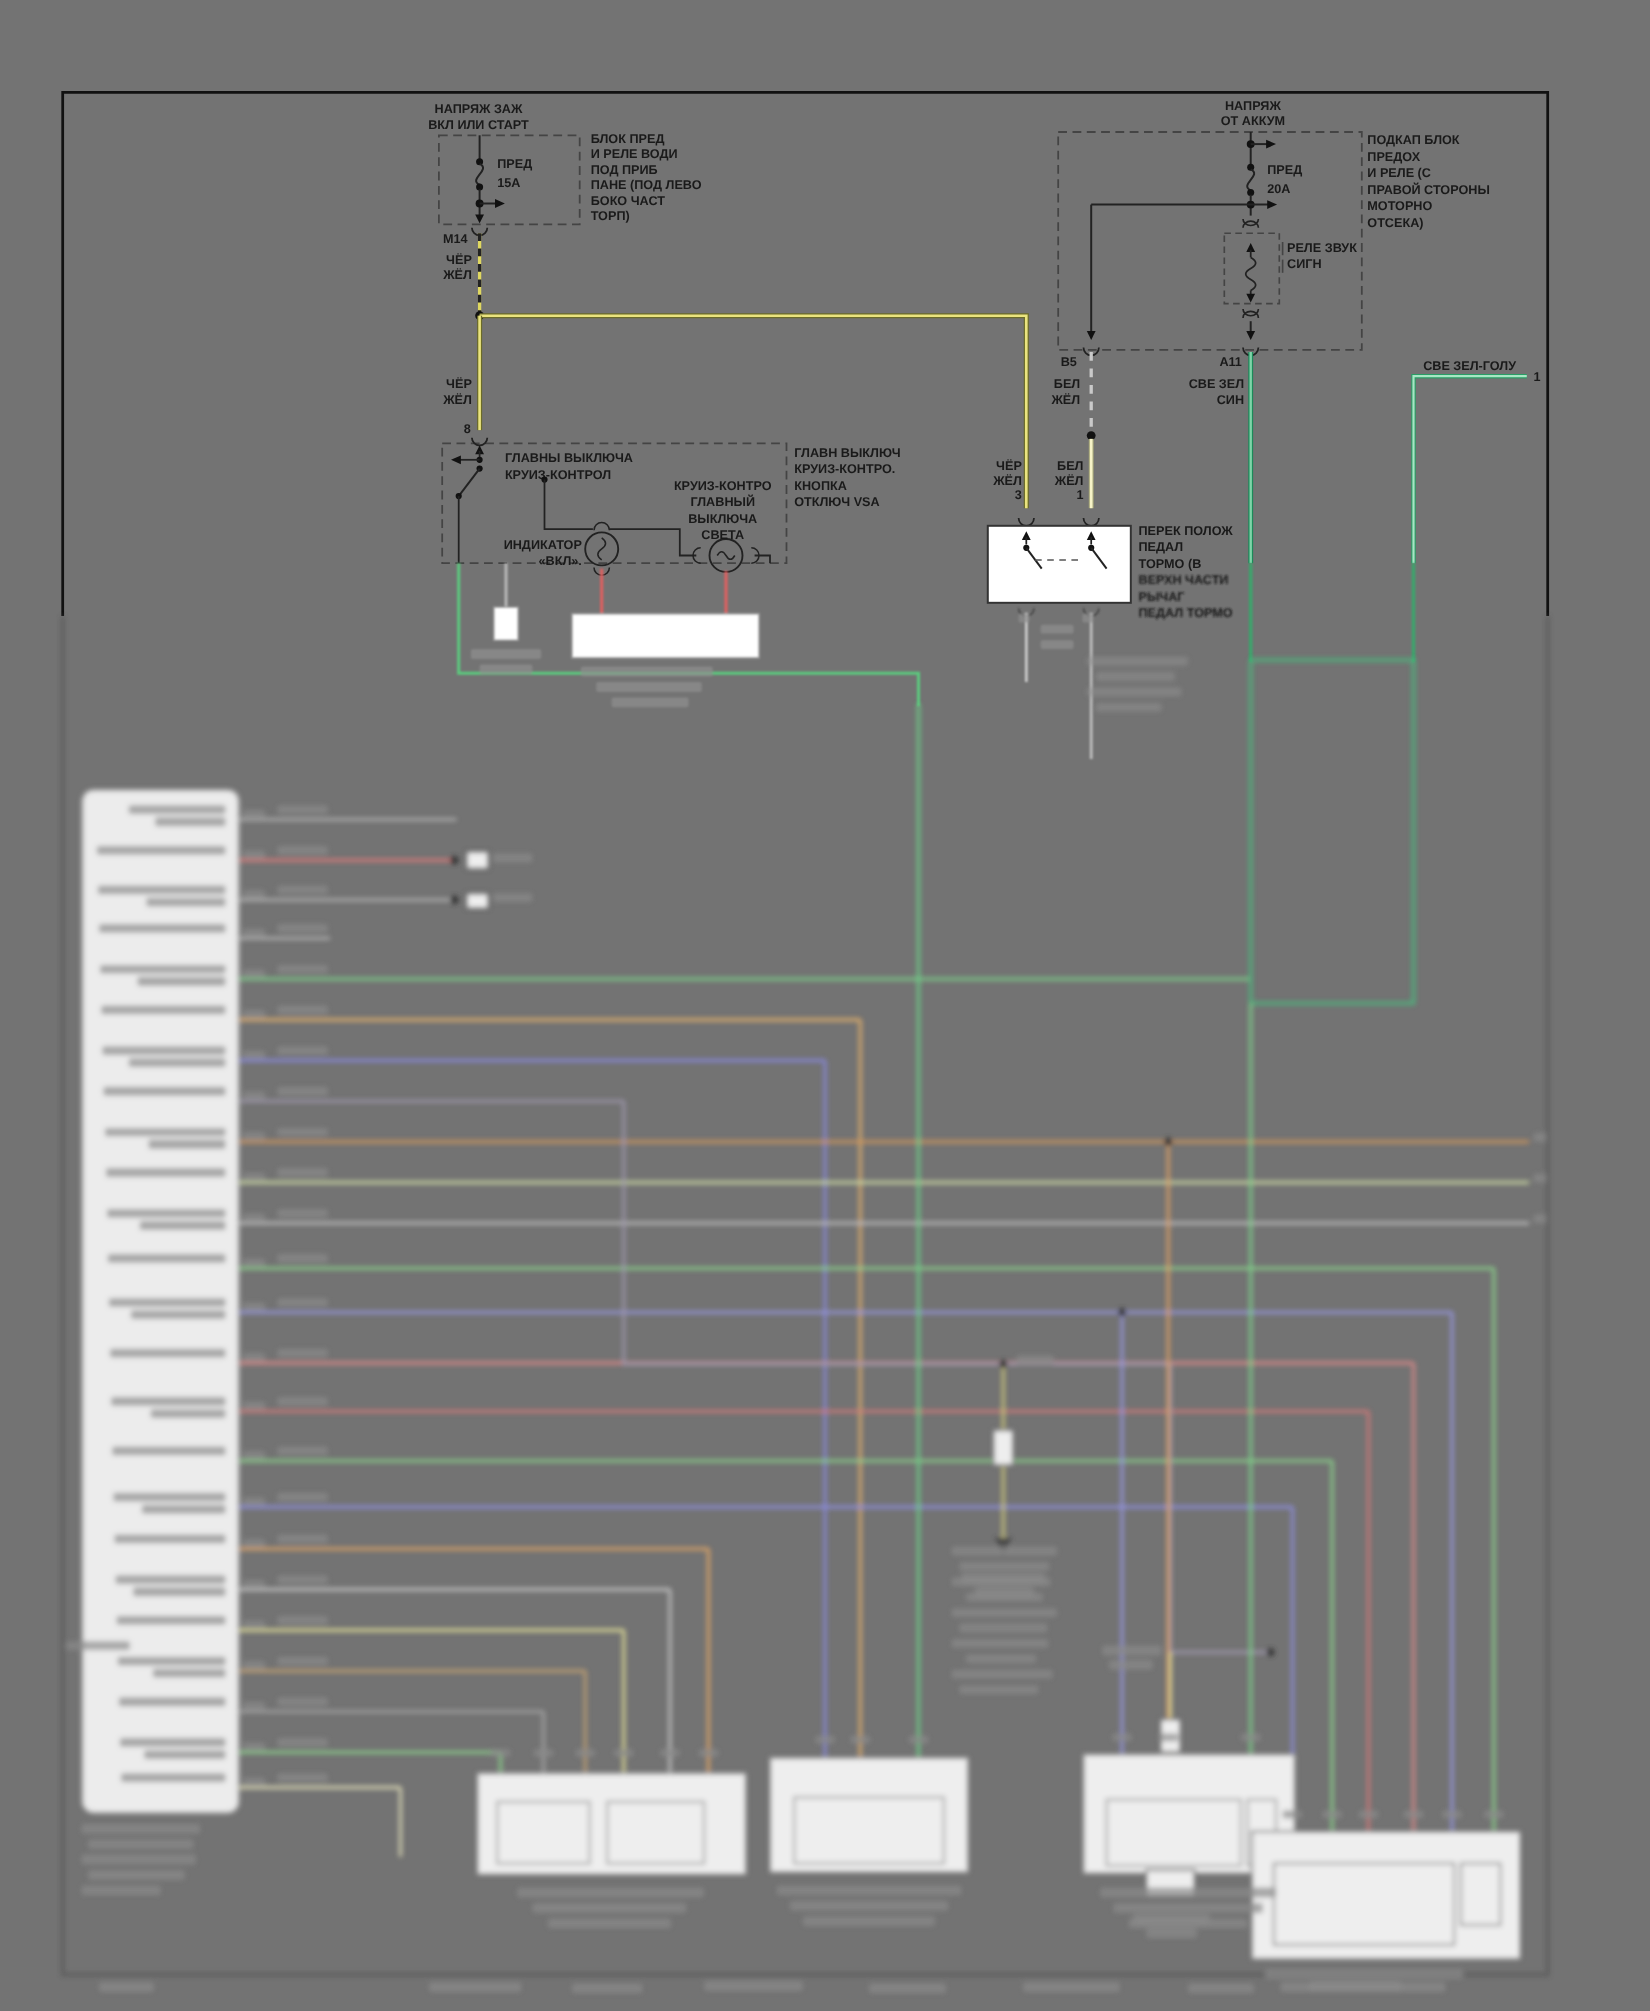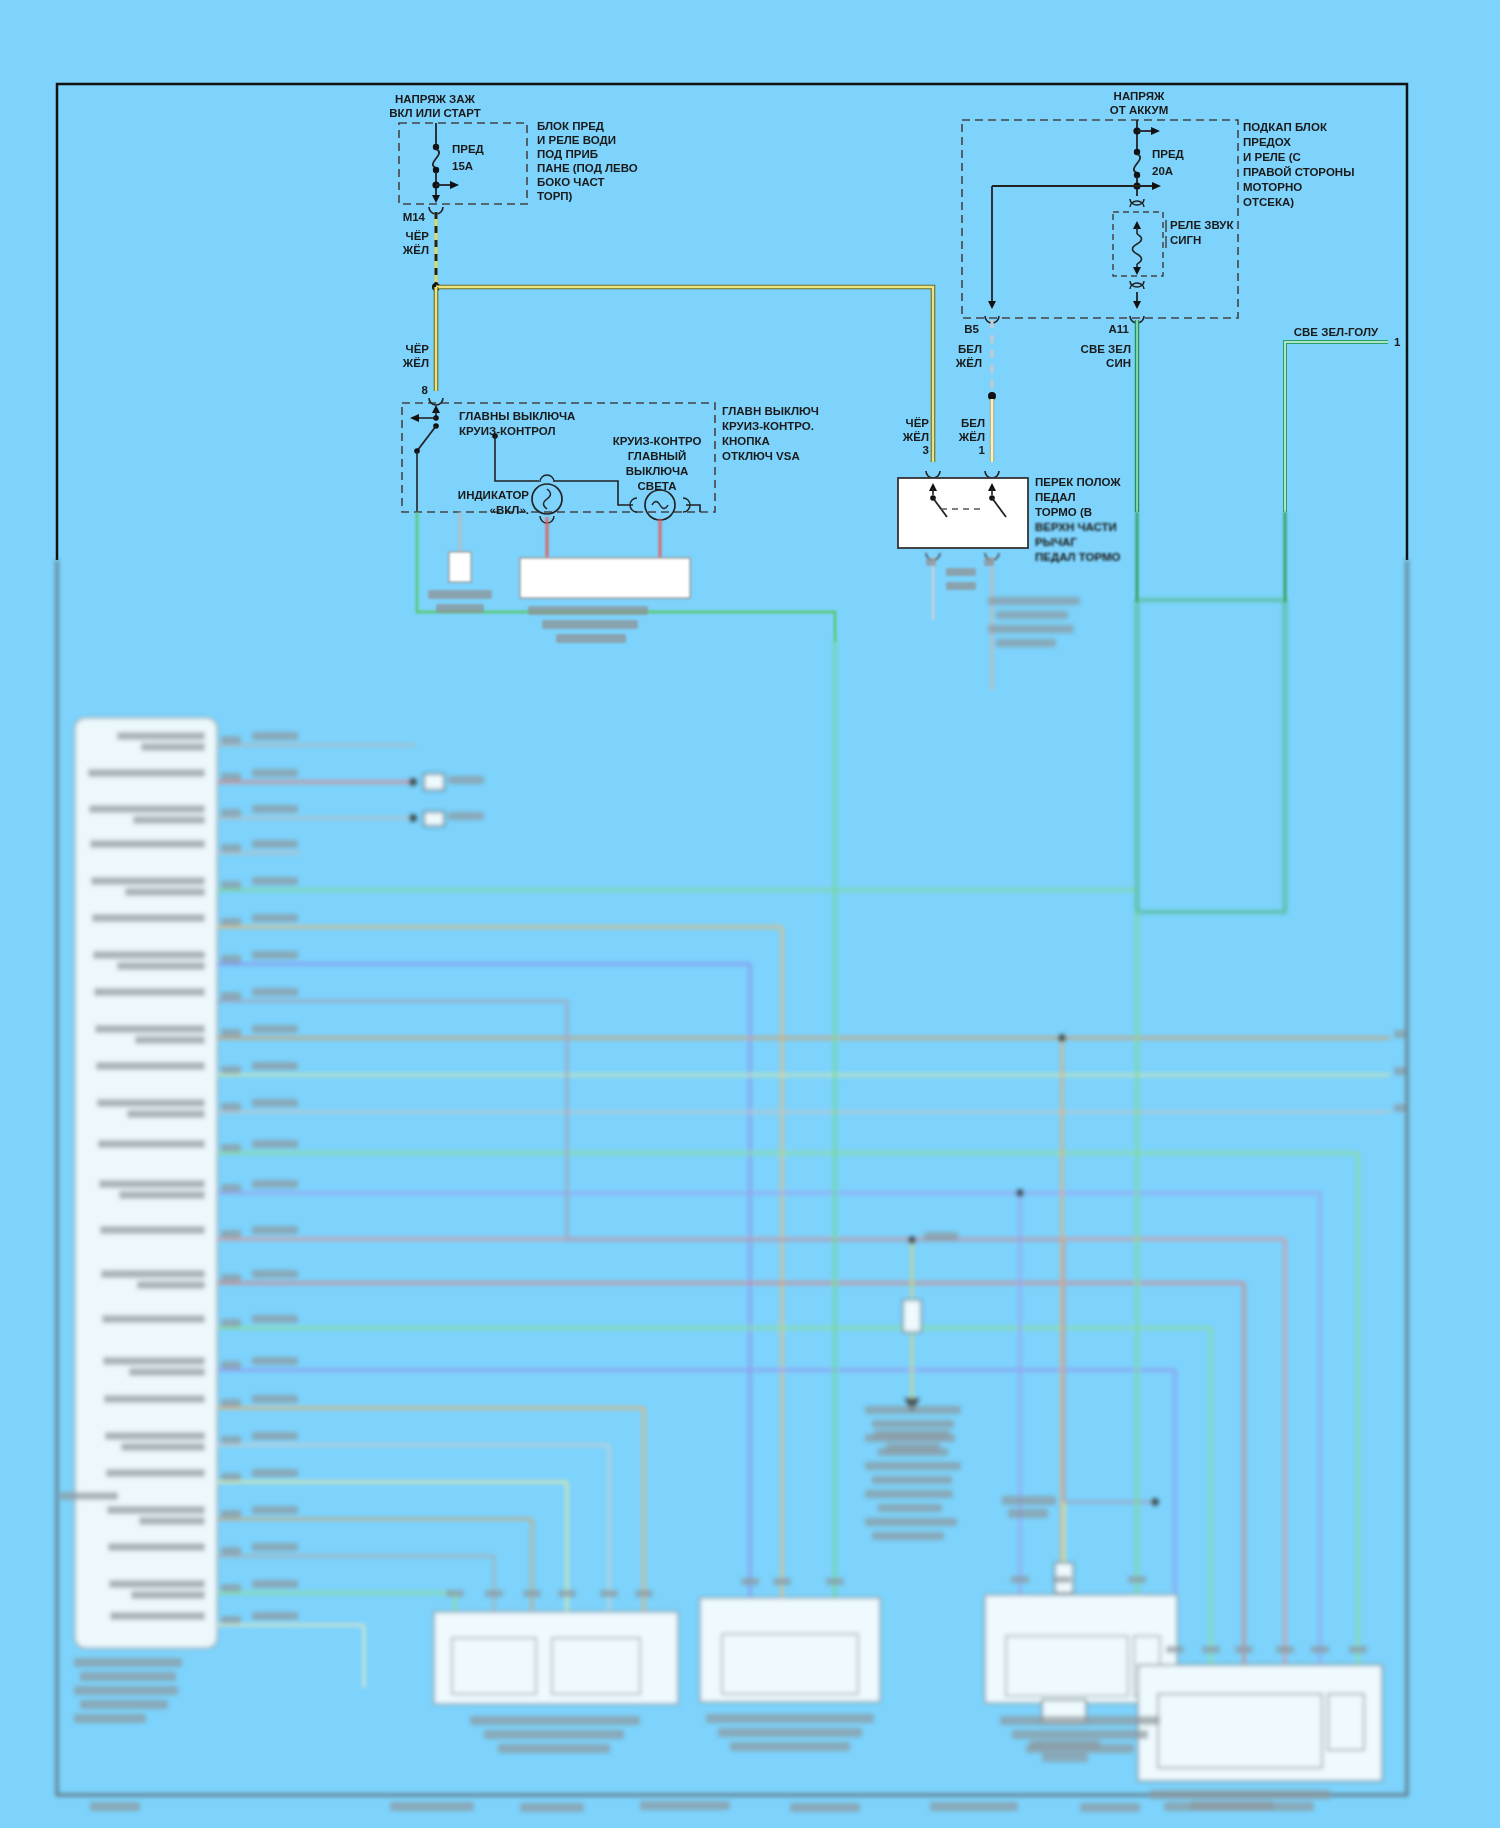--- a/index.html
+++ b/index.html
@@ -1,16 +1,16 @@
 <!DOCTYPE html>
 <html><head>
 <meta charset="utf-8">
 <style>
   html,body{margin:0;padding:0;background:#ffffff;}
-  .page{position:relative;width:1500px;height:1828px;background:#7dd3fc;overflow:hidden;
+  .page{position:relative;width:1500px;height:1828px;background:#737373;overflow:hidden;
         font-family:"Liberation Sans", sans-serif;}
   svg text{font-family:"Liberation Sans", sans-serif;font-weight:bold;font-size:11.5px;fill:#1a1a1a;}
 </style>
 </head>
 <body>
 
 <div class="page">
 <svg width="1500" height="1828" viewBox="0 0 1500 1828">
   <defs>
     <filter id="bl-light" x="-20%" y="-20%" width="140%" height="140%">

